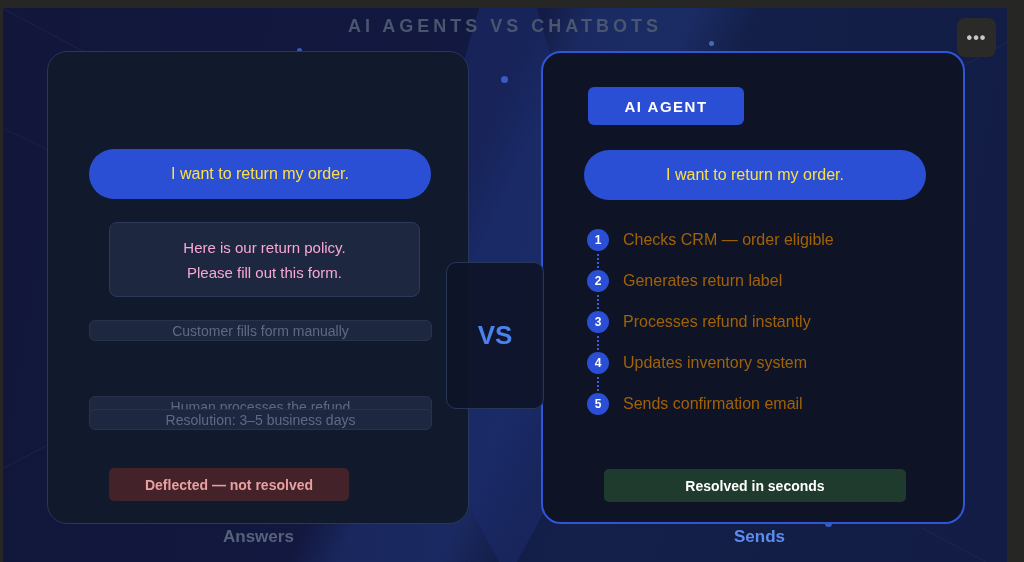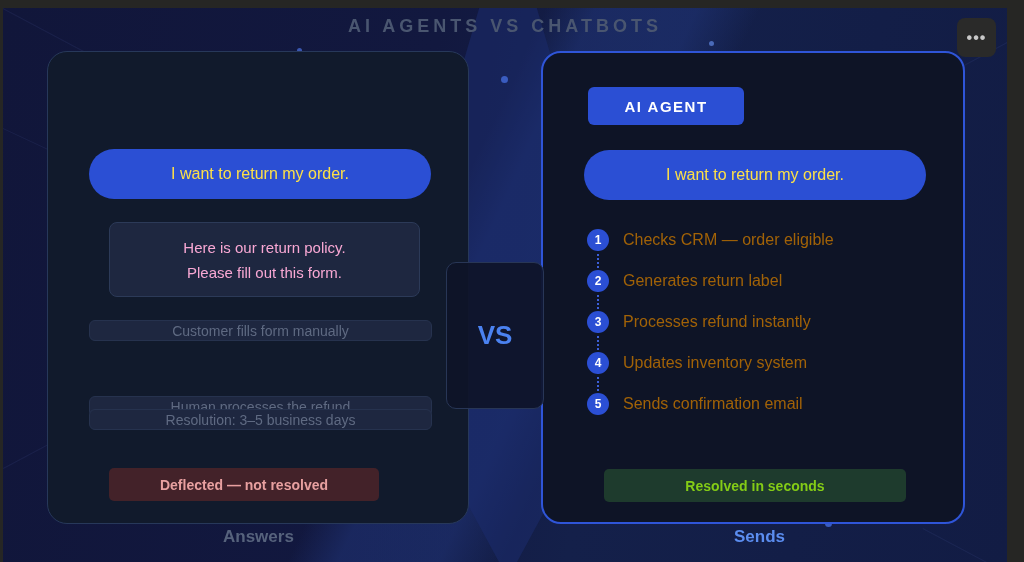--- a/index.html
+++ b/index.html
@@ -81,22 +81,22 @@
       position: absolute; left: 41px; width: 343px; height: 21px; border-radius: 6px;
       background: #1e2740; border: 1px solid #26324e;
       color: #5f6a82; font-size: 14px;
       display: flex; align-items: center; justify-content: center;
     }
     .status {
       position: absolute; height: 33px; border-radius: 5px;
       display: flex; align-items: center; justify-content: center;
       font-size: 14px; font-weight: 700;
     }
-    .status-bad { left: 61px; top: 416px; width: 270px; background: #432229; color: #e8a0a0; }
-    .status-good { left: 61px; top: 416px; width: 302px; background: #1e3b2d; color: #84cc16; }
+    .status-bad { left: 61px; top: 416px; width: 240px; background: #432229; color: #e8a0a0; }
+    .status-good { left: 61px; top: 416px; width: 302px; background: #1e3b2d; color: #ffffff; }
 
     .steps { position: absolute; left: 44px; top: 175px; }
     .step {
       position: absolute; left: 0; height: 24px; display: flex; align-items: center; white-space: nowrap;
     }
     .step-num {
       width: 22px; height: 22px; border-radius: 50%; background: #2b4fd4; color: #fff;
       font-size: 12px; font-weight: 700; display: flex; align-items: center; justify-content: center;
       margin-right: 14px; flex: none;
     }

